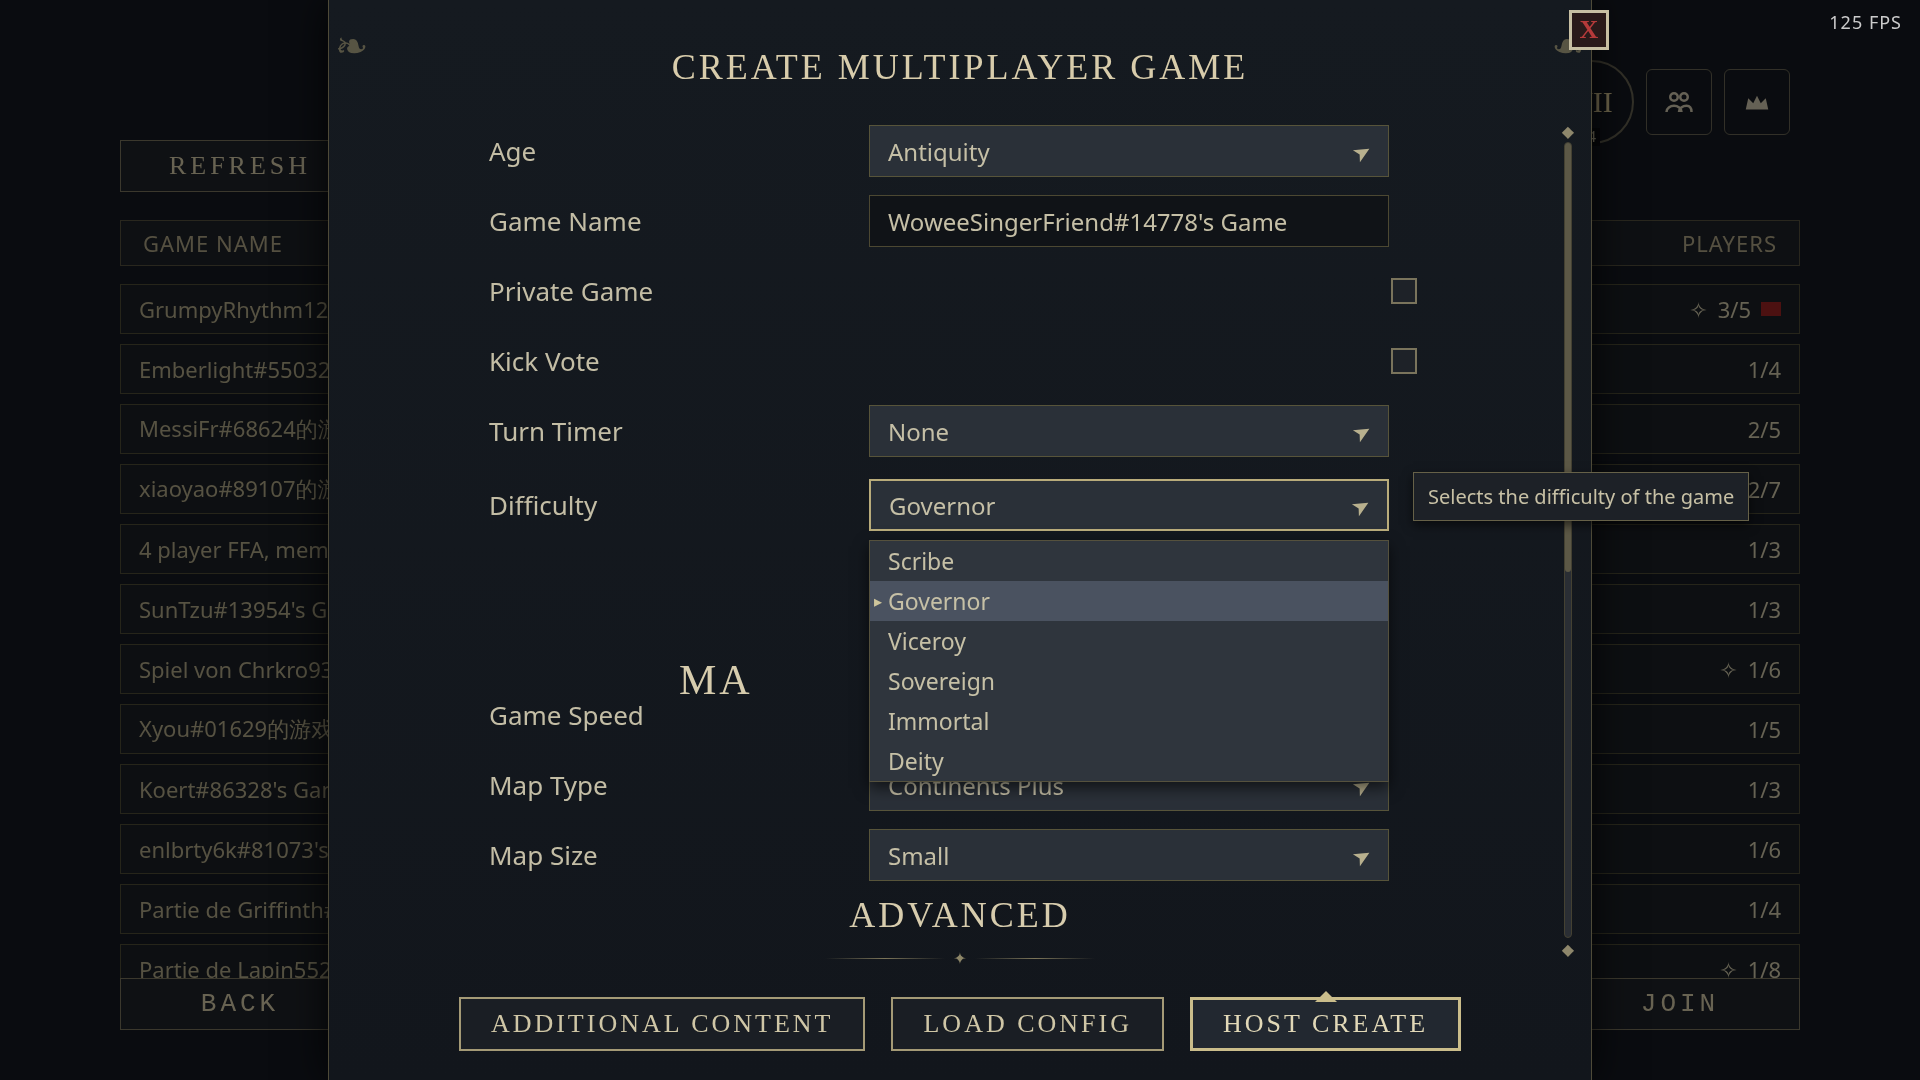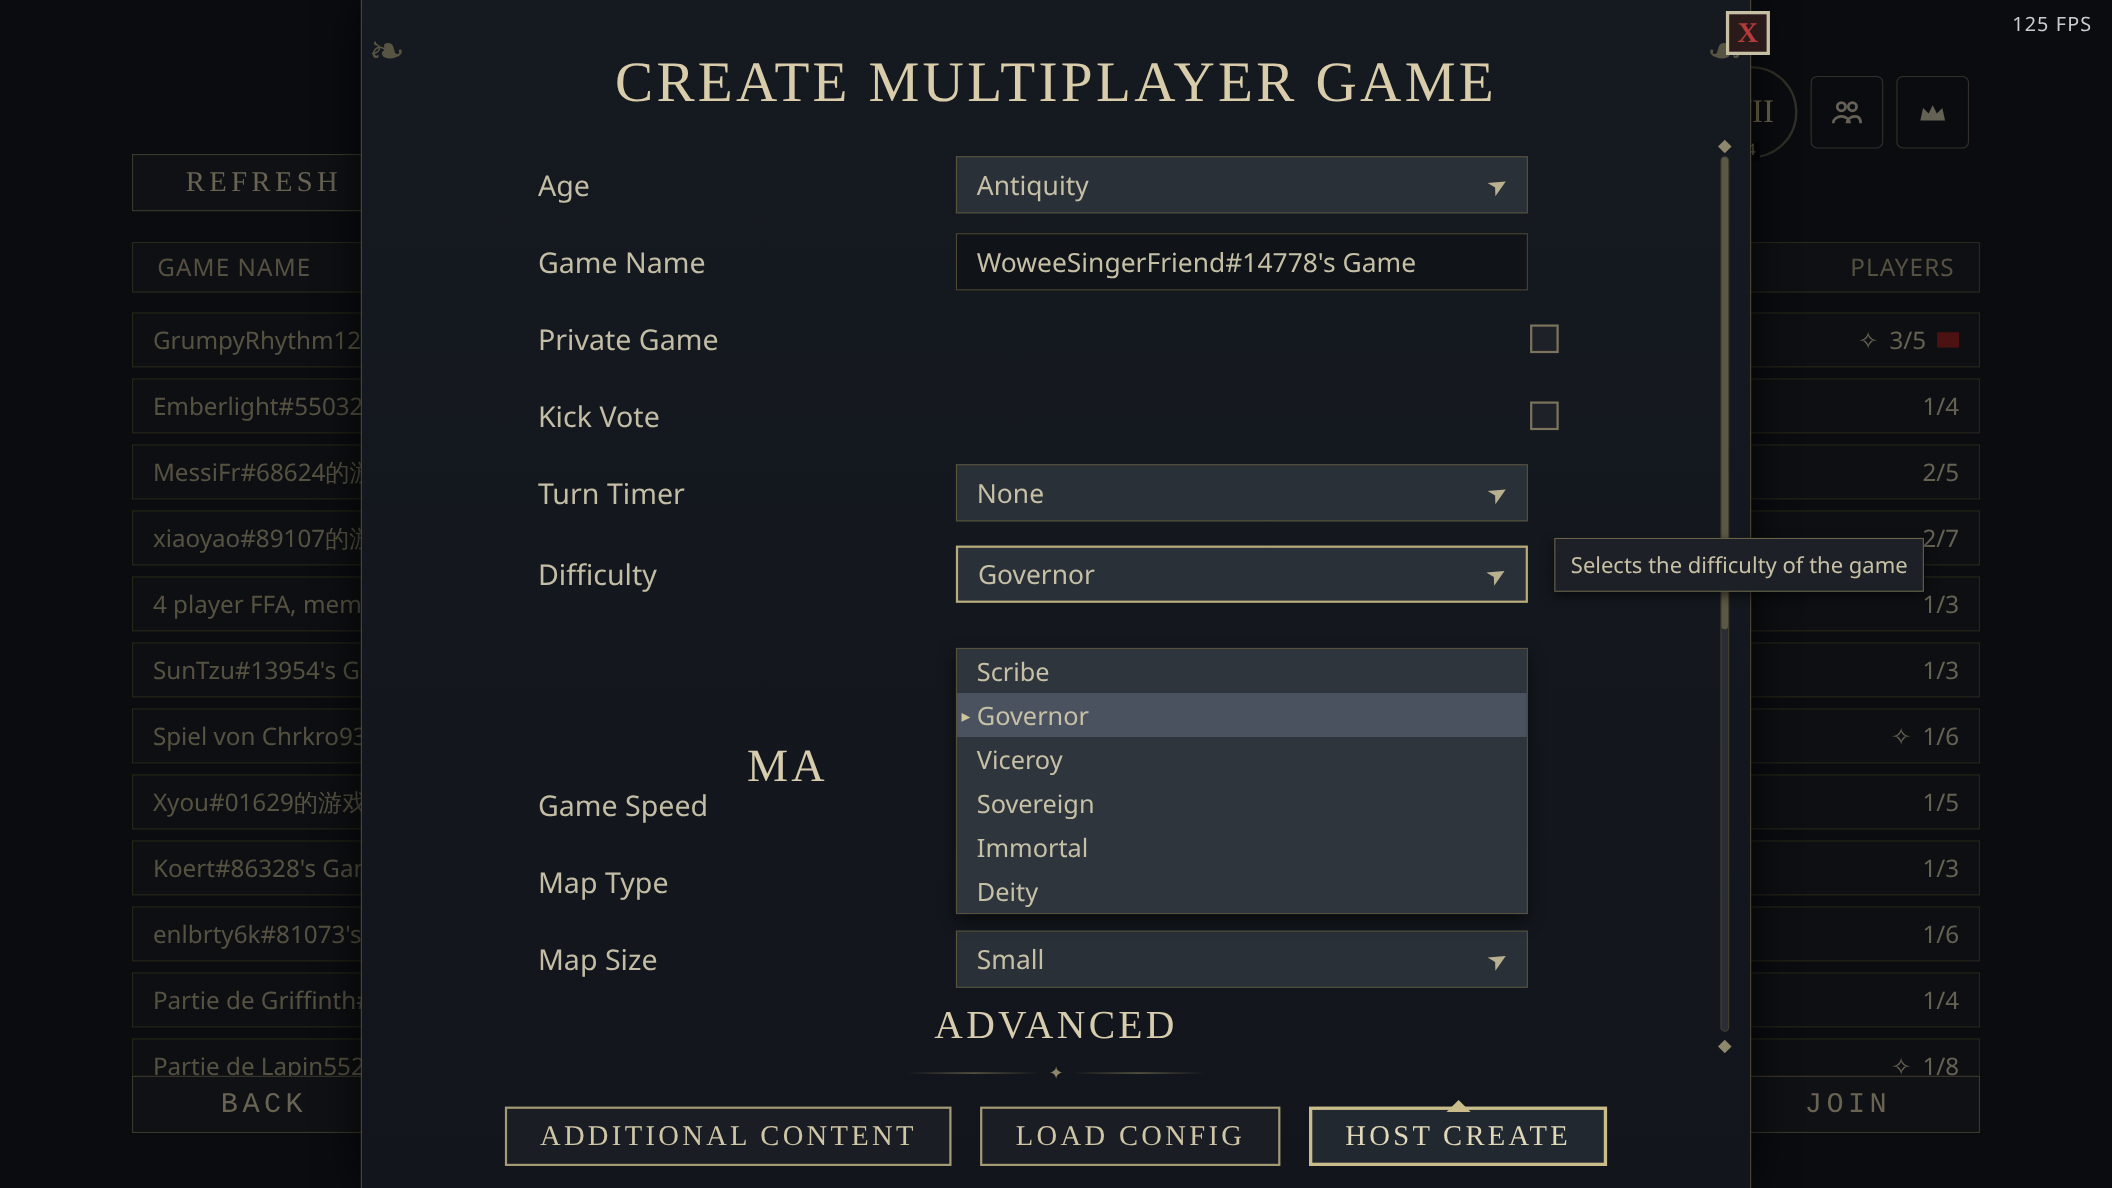--- a/index.html
+++ b/index.html
@@ -93,21 +93,21 @@
   .close{
     position:absolute;right:-18px;top:10px;
     width:40px;height:40px;border:3px solid #c7bfa3;
     background:#2a1a1a;color:#b53a3a;font-family:serif;font-weight:700;
     font-size:26px;display:flex;align-items:center;justify-content:center;
     cursor:pointer;
   }
 
   .title{
     font-family:"Times New Roman",serif;
-    font-size:52px; letter-spacing:3px;
+    font-size:36px; letter-spacing:3px;
     color:#d8ccab;text-align:center;
     margin-top:46px;margin-bottom:28px;
   }
 
   .scrollbar{
     position:absolute;right:18px;top:120px;height:840px;width:10px;
     display:flex;flex-direction:column;align-items:center;justify-content:space-between;
   }
   .scrollbar .cap{color:#8e876c;font-size:16px}
   .scrollbar .track{flex:1;width:8px;background:#2a2e34;border:1px solid #444132;border-radius:4px;position:relative}
@@ -145,21 +145,20 @@
   
   .select.open{
     border:2px solid #b9ac7b;
   }
   .dropdown{
     position:absolute;
     width:520px;
     background:#2f353d;border:1px solid #55513d;
     z-index:5;
     box-shadow:0 6px 14px rgba(0,0,0,.6);
-    margin-top:32px;
   }
   .dropdown .opt{
     height:40px;padding:0 18px;display:flex;align-items:center;
     font-size:23px;color:#c6c0a6;cursor:pointer;position:relative;
   }
   .dropdown .opt.sel{background:#4a5260}
   .dropdown .opt.sel::before{
     content:"▸";position:absolute;left:4px;color:#cfc69c;font-size:16px;
   }
 

